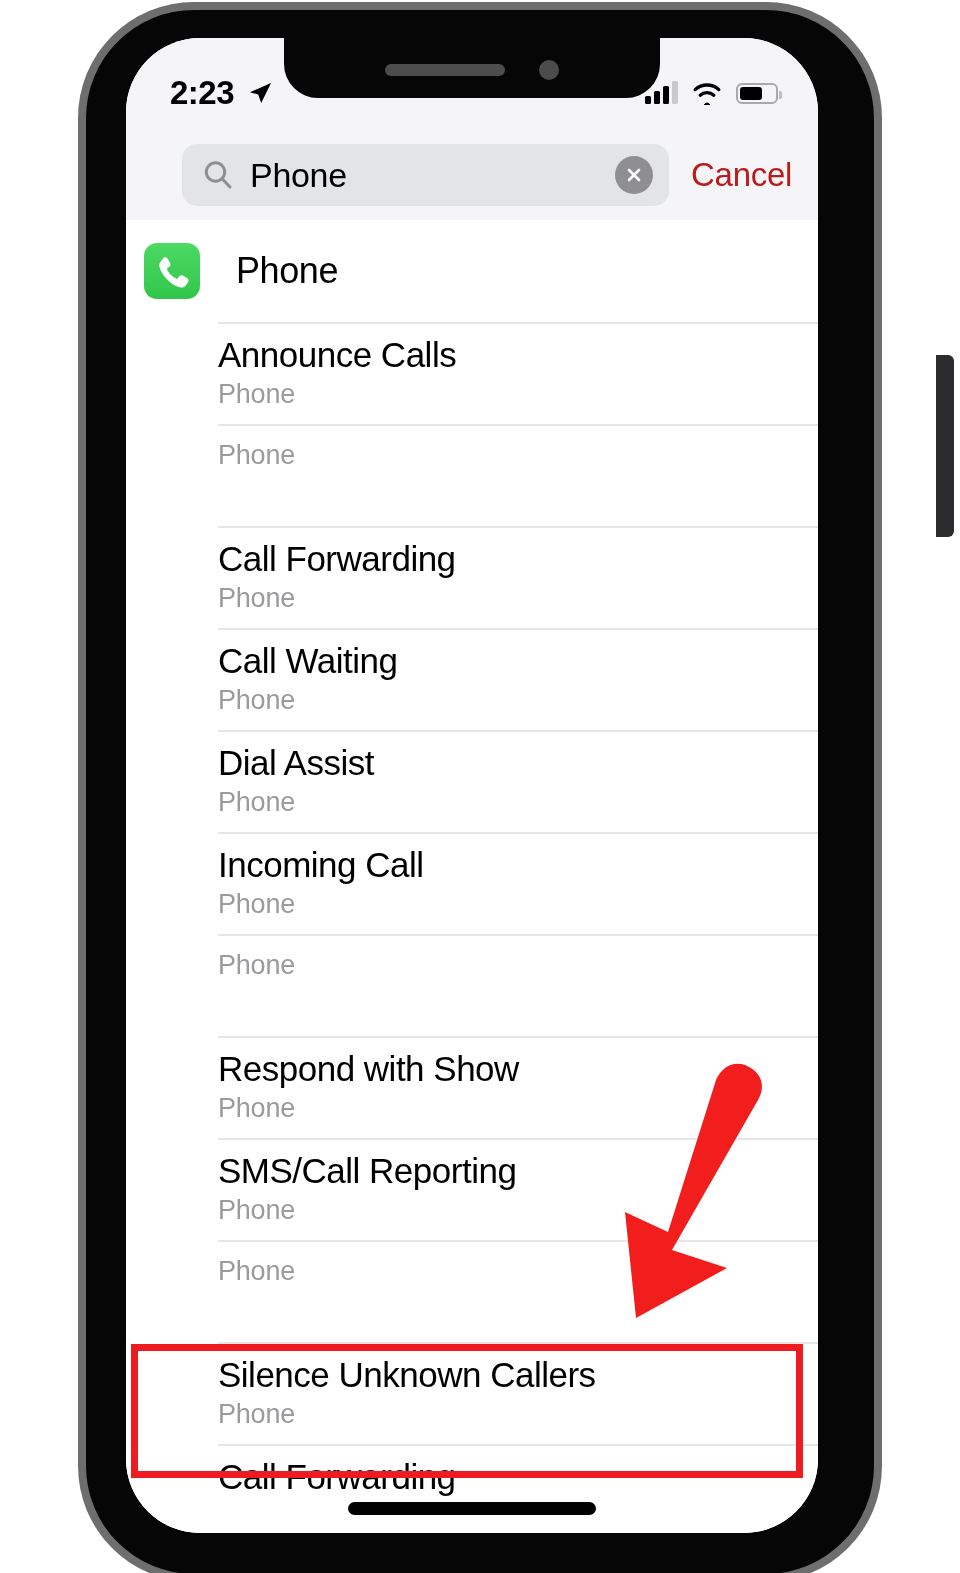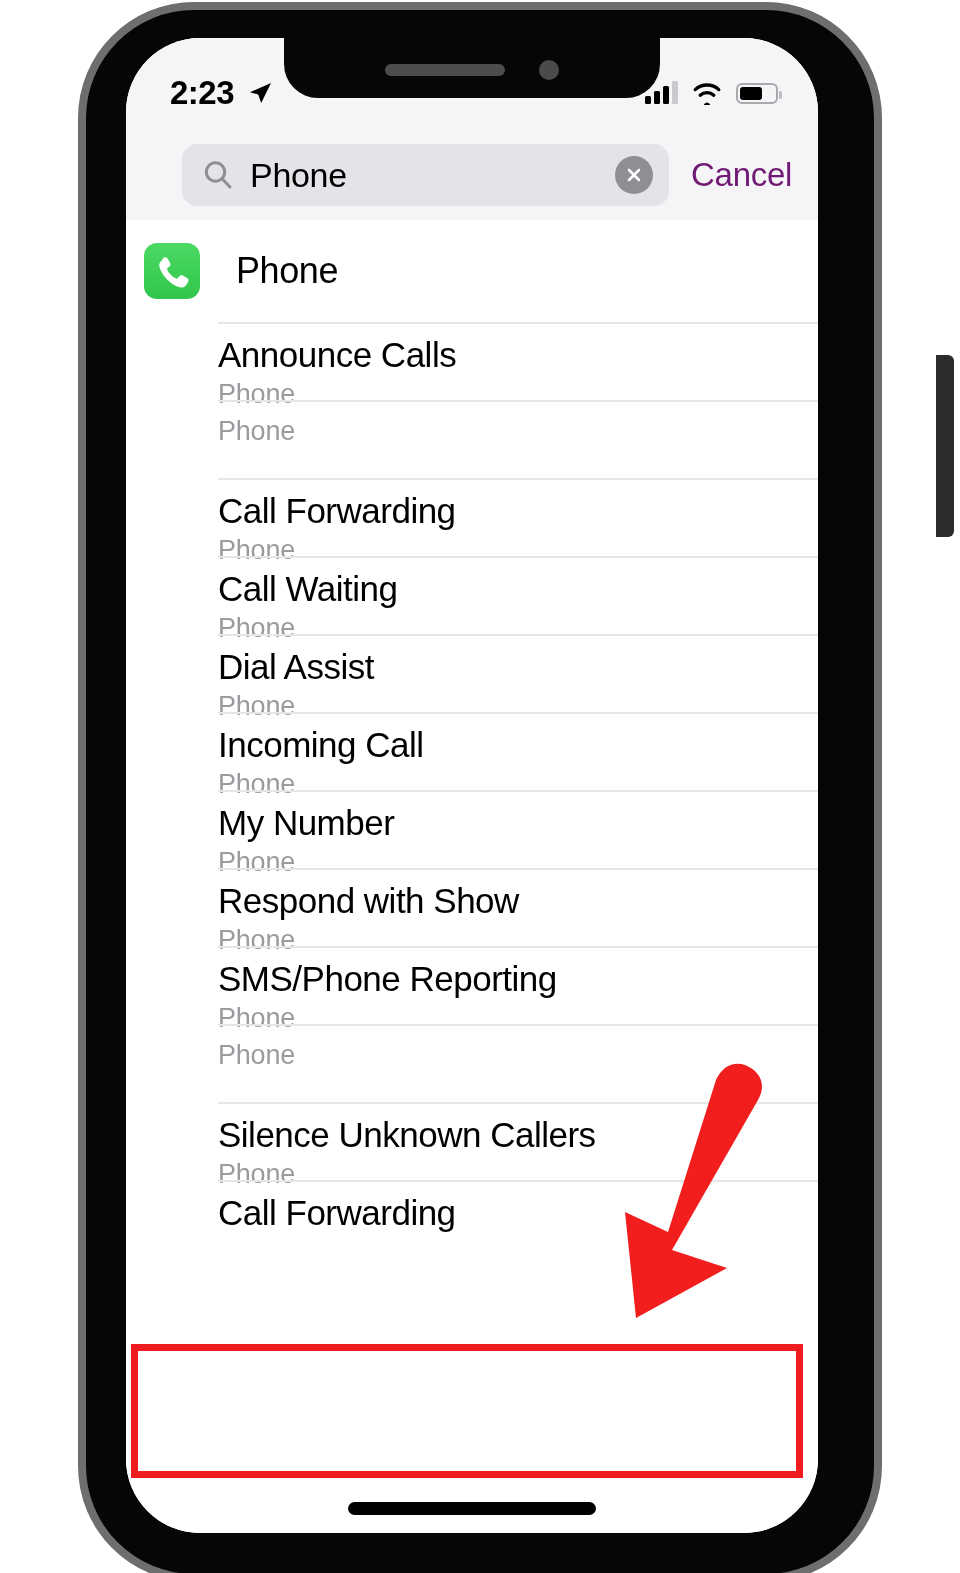--- a/index.html
+++ b/index.html
@@ -206,21 +206,21 @@
     width: 38px; height: 38px;
     border-radius: 50%;
     background: #8e8e93;
     display: flex;
     align-items: center;
     justify-content: center;
     flex-shrink: 0;
   }
   #cancel-button {
     font-size: 33px;
-    color: #701a75;
+    color: #b91c1c;
     padding: 0 18px 0 22px;
     white-space: nowrap;
     letter-spacing: -0.3px;
   }
 
   
   #results-list {
     position: absolute;
     top: 182px; left: 0; right: 0; bottom: 0;
     background: #ffffff;
@@ -246,21 +246,21 @@
     font-size: 36px;
     color: #000;
     margin-left: 36px;
     letter-spacing: -0.4px;
   }
 
   .result-row {
     position: relative;
     padding: 12px 0 10px 92px;
     box-sizing: border-box;
-    height: 78px;
+    height: 102px;
   }
   .result-row::before {
     content: "";
     position: absolute;
     top: 0; left: 92px; right: 0;
     height: 1.5px;
     background: #e6e6e8;
   }
   .row-title {
     font-size: 35px;
@@ -396,29 +396,28 @@
       </div>
       <div class="result-row">
         <div class="row-title">Dial Assist</div>
         <div class="row-subtitle">Phone</div>
       </div>
       <div class="result-row">
         <div class="row-title">Incoming Call</div>
         <div class="row-subtitle">Phone</div>
       </div>
       <div class="result-row">
-        <div class="row-title">My Number</div>
         <div class="row-subtitle">Phone</div>
       </div>
       <div class="result-row">
         <div class="row-title">Respond with Show</div>
         <div class="row-subtitle">Phone</div>
       </div>
       <div class="result-row">
-        <div class="row-title">SMS/Phone Reporting</div>
+        <div class="row-title">SMS/Call Reporting</div>
         <div class="row-subtitle">Phone</div>
       </div>
       <div class="result-row">
         <div class="row-subtitle">Phone</div>
       </div>
       <div class="result-row">
         <div class="row-title">Silence Unknown Callers</div>
         <div class="row-subtitle">Phone</div>
       </div>
       <div class="result-row">

